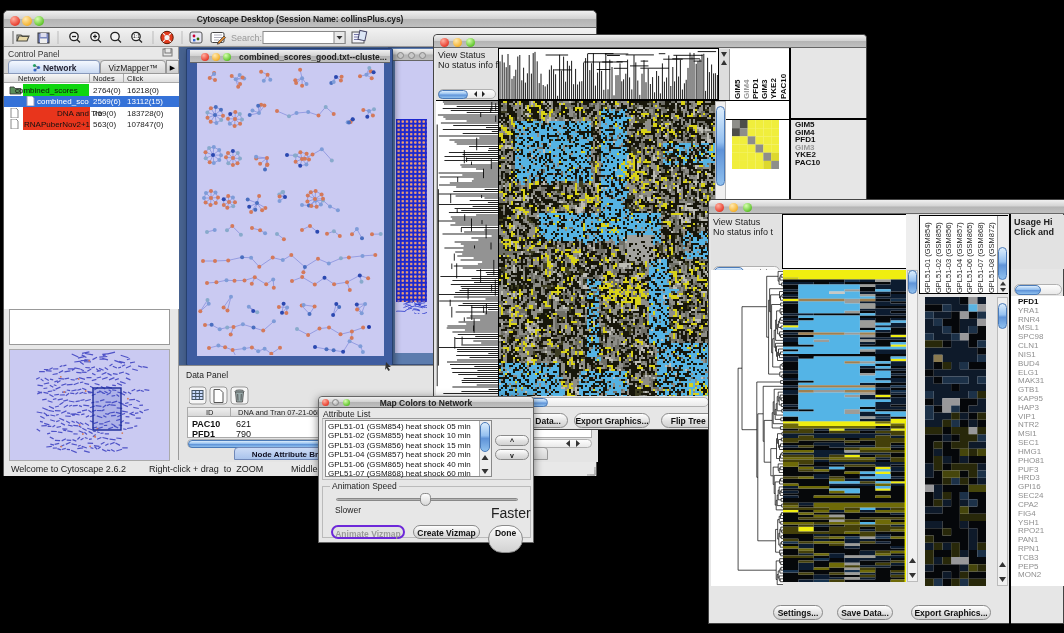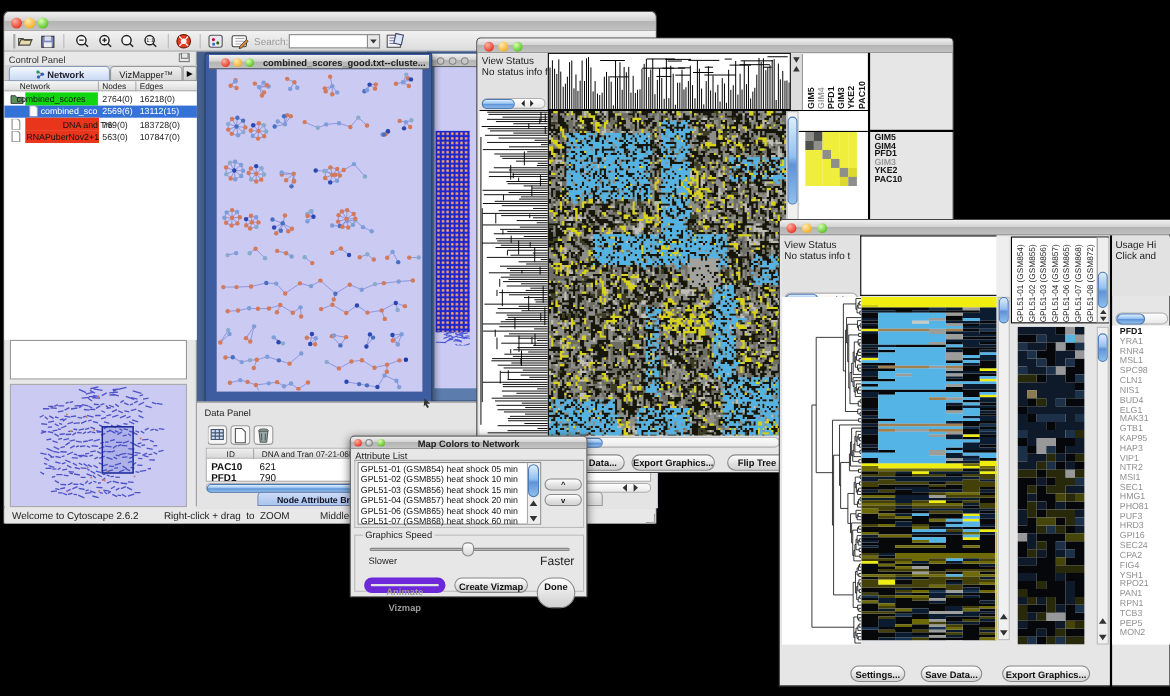--- a/index.html
+++ b/index.html
@@ -8,20 +8,21 @@
 .titlebar{background:linear-gradient(180deg,#f0f0f0 0%,#d2d2d2 48%,#b4b4b4 52%,#c0c0c0 100%);border-bottom:1px solid #666;}
 .track{background:linear-gradient(180deg,#fdfdfd,#e9e9e9);border:1px solid #b0b0b0;border-radius:99px;}
 .pill{background:linear-gradient(180deg,#dcedfc 0%,#94c0f0 45%,#5f93d8 55%,#8fc0ee 100%);border:1px solid #4a7ab8;border-radius:99px;}
 .abtn{background:linear-gradient(180deg,#ffffff,#e2e2e2 55%,#d2d2d2);border:1px solid #8a8a8a;border-radius:99px;text-align:center;font-weight:bold;color:#111;}
 </style></head><body>
 <div class="abs" style="left:3px;top:10px;width:594px;height:466px;background:#e8e8e8;border:1px solid #555;border-radius:5px 5px 0 0;">
     <div class="abs titlebar" style="left:0;top:0;width:100%;height:17px;border-radius:5px 5px 0 0;"></div>
     <div class="tl" style="left:6px;top:5px;width:10px;height:10px;background:radial-gradient(circle at 35% 30%,#ffb0a0,#e93f2f 70%,#b02515);"></div>
     <div class="tl" style="left:18px;top:5px;width:10px;height:10px;background:radial-gradient(circle at 35% 30%,#ffe9b0,#f5b32f 70%,#c78a10);"></div>
     <div class="tl" style="left:30px;top:5px;width:10px;height:10px;background:radial-gradient(circle at 35% 30%,#d8ffb0,#62c62f 70%,#3d9415);"></div>
+    <div class="abs" style="left:0;top:3px;width:100%;text-align:center;font-size:8.5px;font-weight:bold;color:#1a1a1a;letter-spacing:-0.1px;">Cytoscape Desktop (Session Name: collinsPlus.cys)</div>
     <div class="abs" style="left:0;top:17px;width:100%;height:19px;background:linear-gradient(180deg,#f2f2f2,#dcdcdc);border-bottom:1px solid #9a9a9a;">
       <svg class="abs" style="left:0;top:0;" width="594" height="19" viewBox="0 0 594 19">
         <line x1="9" y1="3" x2="9" y2="16" stroke="#aaa" stroke-width="2"></line>
         <g stroke="#4a4a42" stroke-width="1.1" fill="#e8d9a8">
           <path d="M13 13l2-5h10l-2 5z"></path>
           <path d="M13 13V7h4l1.5 1.5H24" fill="none"></path>
         </g>
         <g>
           <rect x="34" y="5" width="11" height="10" fill="#7a87c0" stroke="#333"></rect>
           <rect x="36.5" y="5" width="6" height="4" fill="#dde"></rect>
@@ -92,21 +93,21 @@
             <circle cx="3" cy="7" r="1.6" fill="#36c"></circle>
             <path d="M2.5 2.5L6.5 4.5L3 7" stroke="#555" stroke-width="0.7" fill="none"></path>
           </svg> Network</div>
         <div class="abs" style="left:96px;top:1px;width:66px;height:14px;background:linear-gradient(180deg,#f0f0f0,#d4d4d4);border:1px solid #999;border-radius:4px 4px 0 0;font-size:8.5px;color:#222;text-align:center;line-height:14px;">VizMapper™</div>
         <div class="abs" style="left:162px;top:1px;width:13px;height:14px;background:linear-gradient(180deg,#f0f0f0,#cccccc);border:1px solid #999;font-size:7px;text-align:center;line-height:14px;">▶</div>
       </div>
       <div class="abs" style="left:0;top:27px;width:175px;height:235px;background:#fff;">
         <div class="abs" style="left:0;top:0;width:175px;height:9px;background:linear-gradient(180deg,#f6f6f6,#dddddd);border-bottom:1px solid #aaa;">
           <span class="abs" style="left:14px;top:0px;font-size:7.5px;color:#222;">Network</span>
           <span class="abs" style="left:89px;top:0px;font-size:7.5px;color:#222;">Nodes</span>
-          <span class="abs" style="left:123px;top:0px;font-size:7.5px;color:#222;">Edges</span>
+          <span class="abs" style="left:123px;top:0px;font-size:7.5px;color:#222;">Click</span>
           <div class="abs" style="left:85px;top:0;width:1px;height:9px;background:#aaa;"></div>
           <div class="abs" style="left:119px;top:0;width:1px;height:9px;background:#aaa;"></div>
         </div>
         <svg class="abs" style="left:5px;top:10.5px" width="13" height="10">
           <path d="M1 2h4l1 1.5h6V9H1z" fill="#5a8f5a" stroke="#333" stroke-width="0.8"></path>
         </svg>
         <div class="abs" style="left:19px;top:10.0px;width:66px;height:11.5px;background:#0fd60f;"></div>
         <span class="abs" style="left:11px;top:11.5px;font-size:8px;color:#111;white-space:nowrap;overflow:hidden;max-width:66px;text-align:right;">combined_scores</span>
         <span class="abs" style="left:89px;top:11.5px;font-size:8px;color:#222;">2764(0)</span>
         <span class="abs" style="left:123px;top:11.5px;font-size:8px;color:#222;">16218(0)</span>
@@ -626,26 +627,26 @@
       <div class="abs" style="left:2px;top:48.0px;font-size:8px;color:#111;white-space:nowrap;">GPL51-07 (GSM868) heat shock 60 min</div>
       <div class="abs" style="left:153px;top:0;width:12px;height:55px;background:#eee;border-left:1px solid #aaa;"></div>
       <div class="abs pill" style="left:154px;top:1px;width:10px;height:30px;"></div>
       <svg class="abs" style="left:154px;top:33px" width="10" height="22">
         <path d="M5 1L1.5 6h7zM5 20l3.5-5h-7z" fill="#333"></path>
       </svg>
     </div>
     <div class="abs abtn" style="left:176px;top:38px;width:34px;height:11px;font-size:7px;line-height:11px;">^</div>
     <div class="abs abtn" style="left:176px;top:52px;width:34px;height:11px;font-size:7px;line-height:11px;">v</div>
     <div class="abs" style="left:3px;top:89px;width:209px;height:52px;border:1px solid #bbb;"></div>
-    <div class="abs" style="left:11px;top:84px;font-size:8.5px;color:#222;background:#e7e7e7;padding:0 2px;">Graphics Speed</div>
+    <div class="abs" style="left:11px;top:84px;font-size:8.5px;color:#222;background:#e7e7e7;padding:0 2px;">Animation Speed</div>
     <div class="abs" style="left:17px;top:101px;width:182px;height:3px;background:linear-gradient(180deg,#999,#ccc);border:1px solid #888;border-radius:2px;"></div>
     <div class="abs" style="left:101px;top:96px;width:11px;height:13px;background:linear-gradient(180deg,#fdfdfd,#d8d8d8);border:1px solid #888;border-radius:5px 5px 6px 6px;"></div>
     <div class="abs" style="left:16px;top:108px;font-size:8.5px;color:#222;">Slower</div>
-    <div class="abs" style="left:172px;top:108px;font-size:11px;color:#222;">Faster</div>
-    <div class="abs" style="left:12px;top:128px;width:74px;height:14px;background:#e2e2e2;border:6px solid #6d28d9;border-radius:99px;font-size:8.5px;font-weight:bold;color:#9a9a9a;text-align:center;line-height:14px;">Animate Vizmap</div>
+    <div class="abs" style="left:172px;top:108px;font-size:14px;color:#222;">Faster</div>
+    <div class="abs" style="left:12px;top:128px;width:74px;height:14px;background:#e2e2e2;border:2px solid #6d28d9;border-radius:99px;font-size:8.5px;font-weight:bold;color:#9a9a9a;text-align:center;line-height:14px;">Animate Vizmap</div>
     <div class="abs abtn" style="left:94px;top:128px;width:67px;height:14px;font-size:8.5px;line-height:14px;">Create Vizmap</div>
     <div class="abs abtn" style="left:169px;top:128px;width:35px;height:28px;font-size:8.5px;line-height:14px;">Done</div>
   </div>
 <div class="abs" style="left:708px;top:199px;width:356px;height:425px;background:#e6e6e6;border:1px solid #444;border-radius:4px 0 0 0;">
     <div class="abs titlebar" style="left:0;top:0;width:356px;height:14px;border-radius:4px 0 0 0;"></div>
     <div class="tl" style="left:6px;top:3px;width:9px;height:9px;background:radial-gradient(circle at 35% 30%,#ffb0a0,#e93f2f 70%,#b02515);"></div>
     <div class="tl" style="left:20px;top:3px;width:9px;height:9px;background:radial-gradient(circle at 35% 30%,#ffe9b0,#f5b32f 70%,#c78a10);"></div>
     <div class="tl" style="left:34px;top:3px;width:9px;height:9px;background:radial-gradient(circle at 35% 30%,#d8ffb0,#62c62f 70%,#3d9415);"></div>
     <div class="abs" style="left:2px;top:15px;width:71px;height:54px;background:#e2e2e2;">
       <div class="abs" style="left:2px;top:2px;font-size:9px;color:#222;white-space:nowrap;">View Status</div>
@@ -666,21 +667,21 @@
       <div class="abs" style="left:45.4px;top:1px;width:10px;height:76px;font-size:7.5px;color:#222;writing-mode:vertical-rl;transform:rotate(180deg);white-space:nowrap;">GPL51-06 (GSM865)</div>
       <div class="abs" style="left:56.0px;top:1px;width:10px;height:76px;font-size:7.5px;color:#222;writing-mode:vertical-rl;transform:rotate(180deg);white-space:nowrap;">GPL51-07 (GSM868)</div>
       <div class="abs" style="left:66.6px;top:1px;width:10px;height:76px;font-size:7.5px;color:#222;writing-mode:vertical-rl;transform:rotate(180deg);white-space:nowrap;">GPL51-08 (GSM872)</div>
       <div class="abs" style="left:77px;top:0;width:11px;height:77px;background:#eee;border-left:1px solid #999;"></div>
       <div class="abs pill" style="left:78px;top:31px;width:9px;height:33px;"></div>
       <svg class="abs" style="left:78.5px;top:65px" width="9" height="12">
         <path d="M4 0.5L1 4.5h6zM4 11L7 7H1z" fill="#333"></path>
       </svg>
     </div>
     <div class="abs" style="left:300px;top:14px;width:2px;height:411px;background:#000;"></div>
-    <div class="abs" style="left:302px;top:15px;width:54px;height:54px;background:#e2e2e2;">
+    <div class="abs" style="left:302px;top:15px;width:54px;height:54px;background:#e2e2e2;font-weight:bold;">
       <div class="abs" style="left:3px;top:2px;font-size:9px;color:#222;white-space:nowrap;">Usage Hi</div>
       <div class="abs" style="left:3px;top:12px;font-size:9px;color:#222;white-space:nowrap;">Click and</div>
     </div>
     <div class="abs track" style="left:305px;top:84px;width:48px;height:11px;"></div>
     <div class="abs pill" style="left:306px;top:84.5px;width:26px;height:10px;"></div>
     <div class="abs" style="left:2px;top:70px;width:72px;height:316px;background:#fff;"><svg width="72" height="316" viewBox="0 0 72 316">
         <path stroke="#000" stroke-width="0.7" fill="none" d="M72.0 4.3H70.1M72.0 7.2H70.1M70.1 4.3V7.2M70.1 5.7H69.1M72.0 10.1H69.1M69.1 5.7V10.1M72.0 12.9H70.7M72.0 15.8H70.7M70.7 12.9V15.8M69.1 7.9H68.1M70.7 14.4H68.1M68.1 7.9V14.4M72.0 1.4H67.1M68.1 11.1H67.1M67.1 1.4V11.1M72.0 24.4H71.0M72.0 27.3H71.0M71.0 24.4V27.3M71.0 25.9H69.5M72.0 30.2H69.5M69.5 25.9V30.2M72.0 21.5H68.5M69.5 28.0H68.5M68.5 21.5V28.0M72.0 33.0H69.6M72.0 35.9H69.6M69.6 33.0V35.9M72.0 41.7H70.1M72.0 44.5H70.1M70.1 41.7V44.5M72.0 38.8H69.1M70.1 43.1H69.1M69.1 38.8V43.1M72.0 47.4H69.6M72.0 50.3H69.6M69.6 47.4V50.3M69.6 48.8H68.6M72.0 53.1H68.6M68.6 48.8V53.1M72.0 56.0H70.0M72.0 58.9H70.0M70.0 56.0V58.9M68.6 51.0H67.6M70.0 57.5H67.6M67.6 51.0V57.5M72.0 64.6H69.6M72.0 67.5H69.6M69.6 64.6V67.5M72.0 61.8H68.6M69.6 66.1H68.6M68.6 61.8V66.1M67.6 54.2H66.6M68.6 63.9H66.6M66.6 54.2V63.9M69.1 40.9H65.6M66.6 59.1H65.6M65.6 40.9V59.1M65.6 50.0H64.6M72.0 70.4H64.6M64.6 50.0V70.4M72.0 81.9H69.5M72.0 84.7H69.5M69.5 81.9V84.7M69.5 83.3H68.5M72.0 87.6H68.5M68.5 83.3V87.6M72.0 79.0H67.5M68.5 85.5H67.5M67.5 79.0V85.5M67.5 82.2H66.5M72.0 90.5H66.5M66.5 82.2V90.5M72.0 76.1H65.5M66.5 86.4H65.5M65.5 76.1V86.4M72.0 73.3H64.5M65.5 81.2H64.5M64.5 73.3V81.2M64.6 60.2H63.2M64.5 77.2H63.2M63.2 60.2V77.2M72.0 93.4H71.0M72.0 96.2H71.0M71.0 93.4V96.2M71.0 94.8H69.2M72.0 99.1H69.2M69.2 94.8V99.1M63.2 68.7H61.7M69.2 97.0H61.7M61.7 68.7V97.0M69.6 34.5H60.6M61.7 82.8H60.6M60.6 34.5V82.8M68.5 24.8H59.6M60.6 58.7H59.6M59.6 24.8V58.7M72.0 18.7H58.6M59.6 41.7H58.6M58.6 18.7V41.7M72.0 104.9H70.9M72.0 107.7H70.9M70.9 104.9V107.7M72.0 102.0H68.8M70.9 106.3H68.8M68.8 102.0V106.3M58.6 30.2H57.6M68.8 104.1H57.6M57.6 30.2V104.1M67.1 6.3H55.7M57.6 67.2H55.7M55.7 6.3V67.2M72.0 110.6H69.6M72.0 113.5H69.6M69.6 110.6V113.5M72.0 127.8H70.2M72.0 130.7H70.2M70.2 127.8V130.7M72.0 125.0H69.2M70.2 129.3H69.2M69.2 125.0V129.3M72.0 133.6H70.3M72.0 136.5H70.3M70.3 133.6V136.5M69.2 127.1H68.2M70.3 135.0H68.2M68.2 127.1V135.0M72.0 122.1H67.2M68.2 131.1H67.2M67.2 122.1V131.1M72.0 139.3H70.8M72.0 142.2H70.8M70.8 139.3V142.2M67.2 126.6H66.2M70.8 140.8H66.2M66.2 126.6V140.8M66.2 133.7H65.2M72.0 145.1H65.2M65.2 133.7V145.1M72.0 147.9H69.8M72.0 150.8H69.8M69.8 147.9V150.8M65.2 139.4H64.2M69.8 149.4H64.2M64.2 139.4V149.4M72.0 119.2H63.2M64.2 144.4H63.2M63.2 119.2V144.4M63.2 131.8H62.2M72.0 153.7H62.2M62.2 131.8V153.7M72.0 156.6H69.4M72.0 159.4H69.4M69.4 156.6V159.4M62.2 142.7H61.2M69.4 158.0H61.2M61.2 142.7V158.0M72.0 162.3H71.0M72.0 165.2H71.0M71.0 162.3V165.2M72.0 168.1H70.3M72.0 170.9H70.3M70.3 168.1V170.9M72.0 173.8H69.5M72.0 176.7H69.5M69.5 173.8V176.7M69.5 175.2H68.5M72.0 179.5H68.5M68.5 175.2V179.5M70.3 169.5H67.5M68.5 177.4H67.5M67.5 169.5V177.4M71.0 163.7H66.5M67.5 173.4H66.5M66.5 163.7V173.4M72.0 182.4H70.9M72.0 185.3H70.9M70.9 182.4V185.3M70.9 183.9H69.5M72.0 188.2H69.5M69.5 183.9V188.2M69.5 186.0H68.5M72.0 191.0H68.5M68.5 186.0V191.0M66.5 168.6H65.5M68.5 188.5H65.5M65.5 168.6V188.5M72.0 196.8H69.2M72.0 199.7H69.2M69.2 196.8V199.7M69.2 198.2H68.2M72.0 202.5H68.2M68.2 198.2V202.5M72.0 193.9H67.2M68.2 200.4H67.2M67.2 193.9V200.4M72.0 208.3H69.6M72.0 211.1H69.6M69.6 208.3V211.1M69.6 209.7H68.6M72.0 214.0H68.6M68.6 209.7V214.0M72.0 219.8H70.2M72.0 222.6H70.2M70.2 219.8V222.6M70.2 221.2H69.2M72.0 225.5H69.2M69.2 221.2V225.5M72.0 216.9H68.2M69.2 223.4H68.2M68.2 216.9V223.4M72.0 228.4H70.1M72.0 231.3H70.1M70.1 228.4V231.3M68.2 220.1H67.2M70.1 229.8H67.2M67.2 220.1V229.8M72.0 234.1H70.7M72.0 237.0H70.7M70.7 234.1V237.0M67.2 225.0H66.2M70.7 235.6H66.2M66.2 225.0V235.6M66.2 230.3H65.2M72.0 239.9H65.2M65.2 230.3V239.9M68.6 211.9H64.2M65.2 235.1H64.2M64.2 211.9V235.1M72.0 205.4H63.2M64.2 223.5H63.2M63.2 205.4V223.5M67.2 197.1H62.2M63.2 214.4H62.2M62.2 197.1V214.4M65.5 178.6H59.8M62.2 205.8H59.8M59.8 178.6V205.8M61.2 150.4H53.2M59.8 192.2H53.2M53.2 150.4V192.2M72.0 116.3H52.2M53.2 171.3H52.2M52.2 116.3V171.3M72.0 242.7H70.4M72.0 245.6H70.4M70.4 242.7V245.6M70.4 244.2H69.4M72.0 248.5H69.4M69.4 244.2V248.5M72.0 251.4H69.7M72.0 254.2H69.7M69.7 251.4V254.2M69.4 246.3H68.2M69.7 252.8H68.2M68.2 246.3V252.8M72.0 260.0H70.8M72.0 262.9H70.8M70.8 260.0V262.9M72.0 257.1H69.8M70.8 261.4H69.8M69.8 257.1V261.4M72.0 265.7H70.2M72.0 268.6H70.2M70.2 265.7V268.6M69.8 259.3H68.8M70.2 267.2H68.8M68.8 259.3V267.2M72.0 271.5H70.6M72.0 274.3H70.6M70.6 271.5V274.3M70.6 272.9H69.2M72.0 277.2H69.2M69.2 272.9V277.2M68.8 263.2H67.8M69.2 275.1H67.8M67.8 263.2V275.1M68.2 249.6H66.7M67.8 269.1H66.7M66.7 249.6V269.1M72.0 283.0H69.7M72.0 285.8H69.7M69.7 283.0V285.8M72.0 280.1H68.7M69.7 284.4H68.7M68.7 280.1V284.4M66.7 259.4H64.6M68.7 282.2H64.6M64.6 259.4V282.2M52.2 143.8H46.8M64.6 270.8H46.8M46.8 143.8V270.8M69.6 112.0H45.8M46.8 207.3H45.8M45.8 112.0V207.3M55.7 36.7H31.0M45.8 159.7H31.0M31.0 36.7V159.7M72.0 291.6H69.7M72.0 294.5H69.7M69.7 291.6V294.5M72.0 288.7H68.7M69.7 293.0H68.7M68.7 288.7V293.0M72.0 297.3H69.9M72.0 300.2H69.9M69.9 297.3V300.2M69.9 298.8H68.9M72.0 303.1H68.9M68.9 298.8V303.1M72.0 308.8H69.2M72.0 311.7H69.2M69.2 308.8V311.7M72.0 305.9H68.2M69.2 310.3H68.2M68.2 305.9V310.3M68.9 300.9H67.2M68.2 308.1H67.2M67.2 300.9V308.1M67.2 304.5H66.2M72.0 314.6H66.2M66.2 304.5V314.6M68.7 290.9H65.2M66.2 309.5H65.2M65.2 290.9V309.5M31.0 98.2H27.1M65.2 300.2H27.1M27.1 98.2V300.2"></path>
       </svg></div>
     <div class="abs" style="left:74px;top:70px;width:123px;height:312px;"><svg width="123" height="312" viewBox="0 0 123 312">
         <path fill="#f0ee10" d="M0 0h123v2.4h-123zM0 2.4h123v2.4h-123zM0 4.8h123v2.4h-123zM15.375 7.2h107.625v2.4h-107.625zM0 28.8h15.375v2.4h-15.375zM0 55.2h15.375v2.4h-15.375zM107.625 64.8h15.375v2.4h-15.375zM107.625 74.4h15.375v2.4h-15.375zM107.625 88.8h15.375v2.4h-15.375zM92.25 124.8h15.375v2.4h-15.375zM107.625 148.8h15.375v2.4h-15.375zM0 151.2h92.25v2.4h-92.25zM107.625 151.2h15.375v2.4h-15.375zM15.375 153.6h92.25v2.4h-92.25zM46.125 158.4h15.375v2.4h-15.375zM107.625 158.4h15.375v2.4h-15.375zM61.5 184.8h15.375v2.4h-15.375zM92.25 196.8h15.375v2.4h-15.375zM92.25 201.6h15.375v2.4h-15.375zM107.625 211.2h15.375v2.4h-15.375zM92.25 218.4h15.375v2.4h-15.375zM0 240h15.375v2.4h-15.375zM15.375 256.8h15.375v2.4h-15.375zM15.375 259.2h15.375v2.4h-15.375z"></path>

